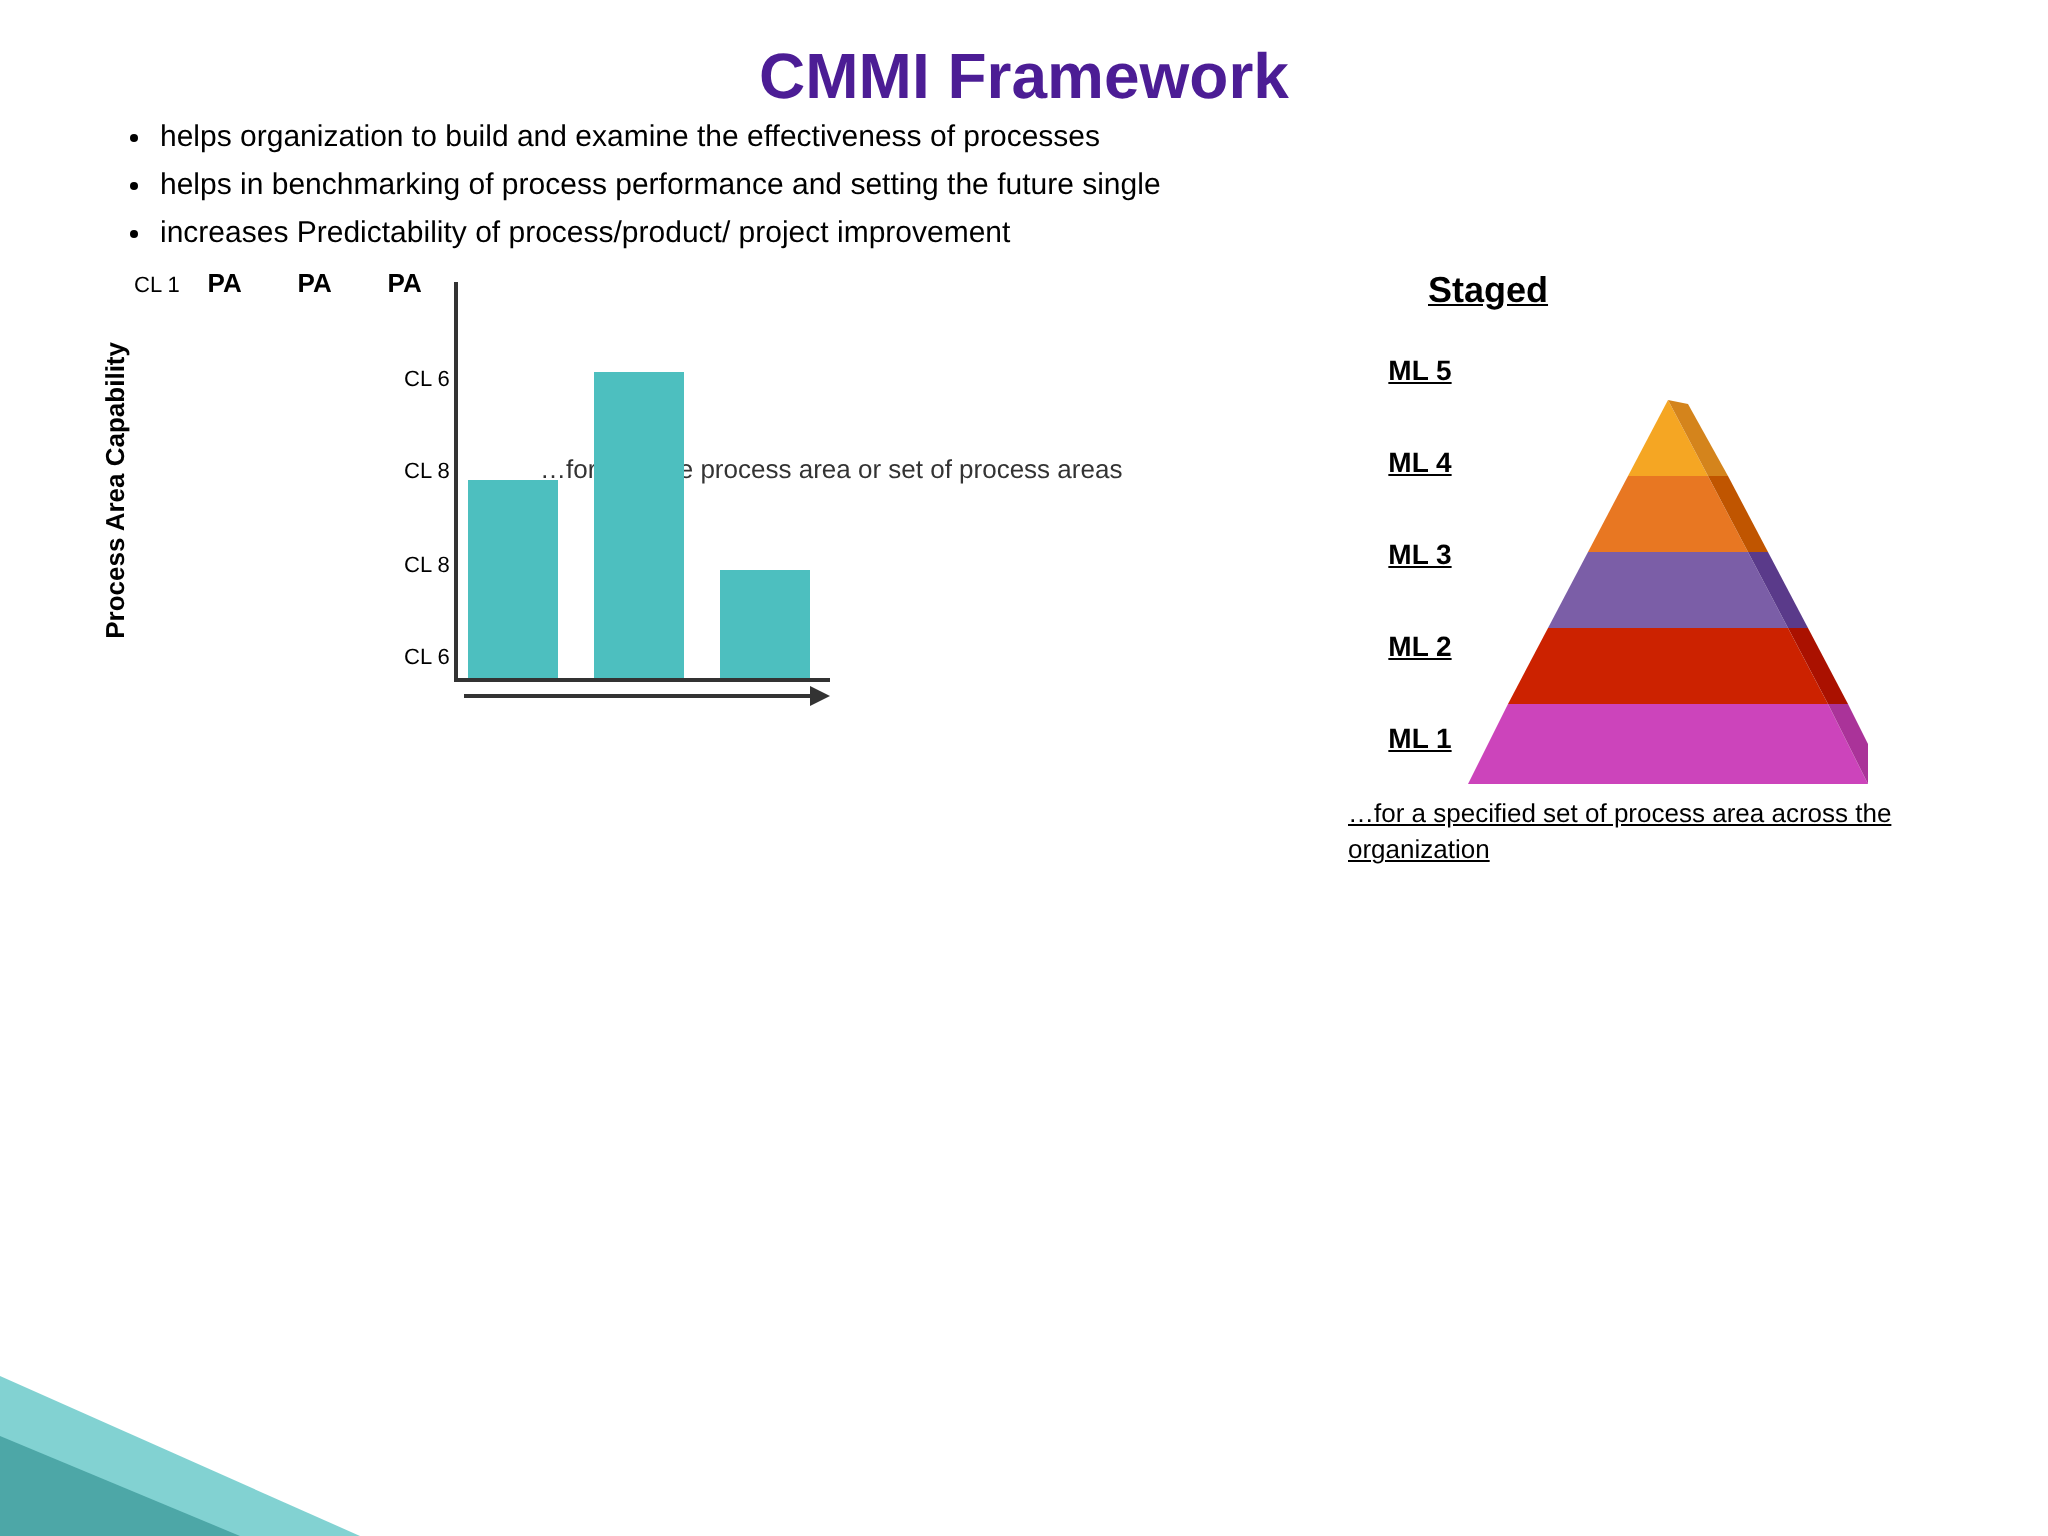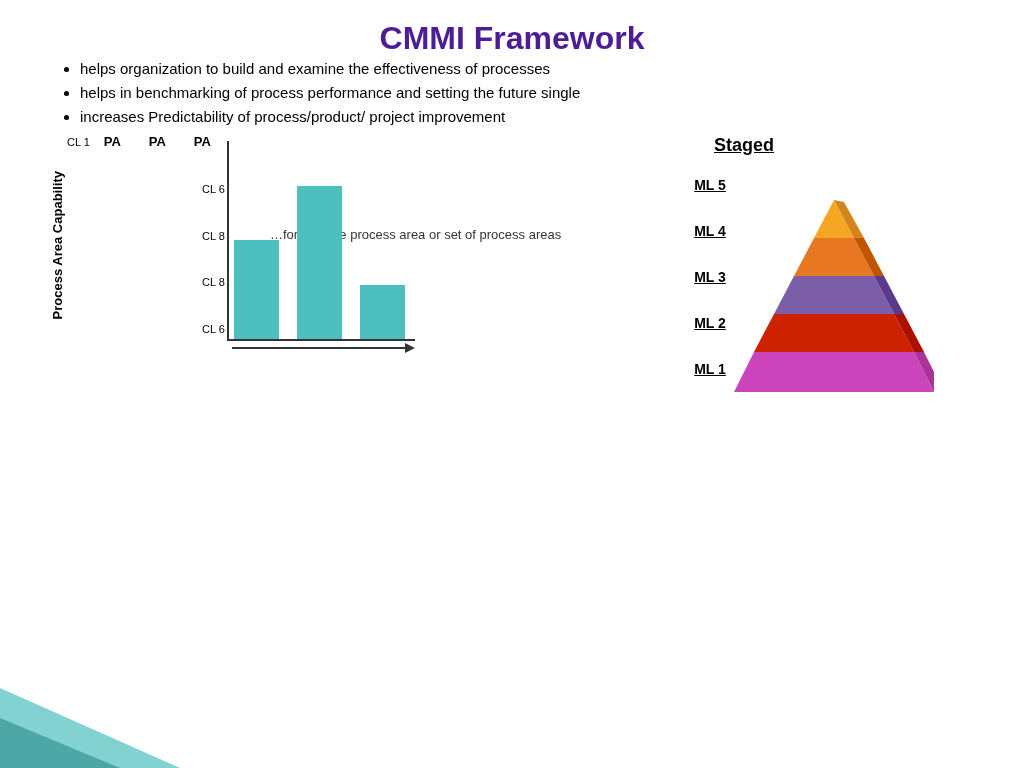--- a/index.html
+++ b/index.html
@@ -254,20 +254,23 @@
           <polygon points="40,152 160,152 140,114 60,114" fill="#7B5EA7"></polygon>
           <polygon points="140,114 160,152 170,152 150,114" fill="#5A3A8A"></polygon>
 
           <polygon points="60,114 140,114 120,76 80,76" fill="#E87722"></polygon>
           <polygon points="120,76 140,114 150,114 130,76" fill="#C05500"></polygon>
 
           <polygon points="80,76 120,76 100,38" fill="#F5A623"></polygon>
           <polygon points="100,38 120,76 130,76 110,40" fill="#D4841C"></polygon>
         </svg>
       </div>
+      <div class="staged-note">…for a specified set of
+process area across the
+organization</div>
     </div>
 
   </div>
 
   <div class="bottom-deco">
     <svg width="180" height="80" viewBox="0 0 180 80">
       <polygon points="0,80 180,80 0,0" fill="#4DBFBF" opacity="0.7"></polygon>
       <polygon points="0,80 120,80 0,30" fill="#2A8A8A" opacity="0.6"></polygon>
     </svg>
   </div>

